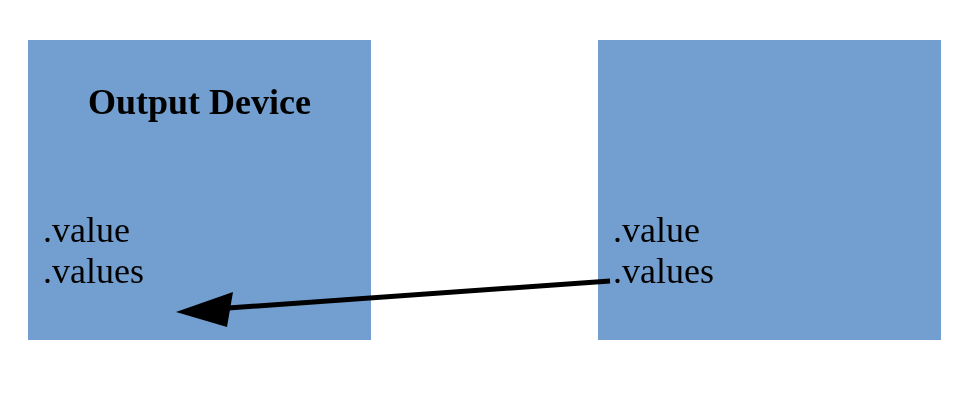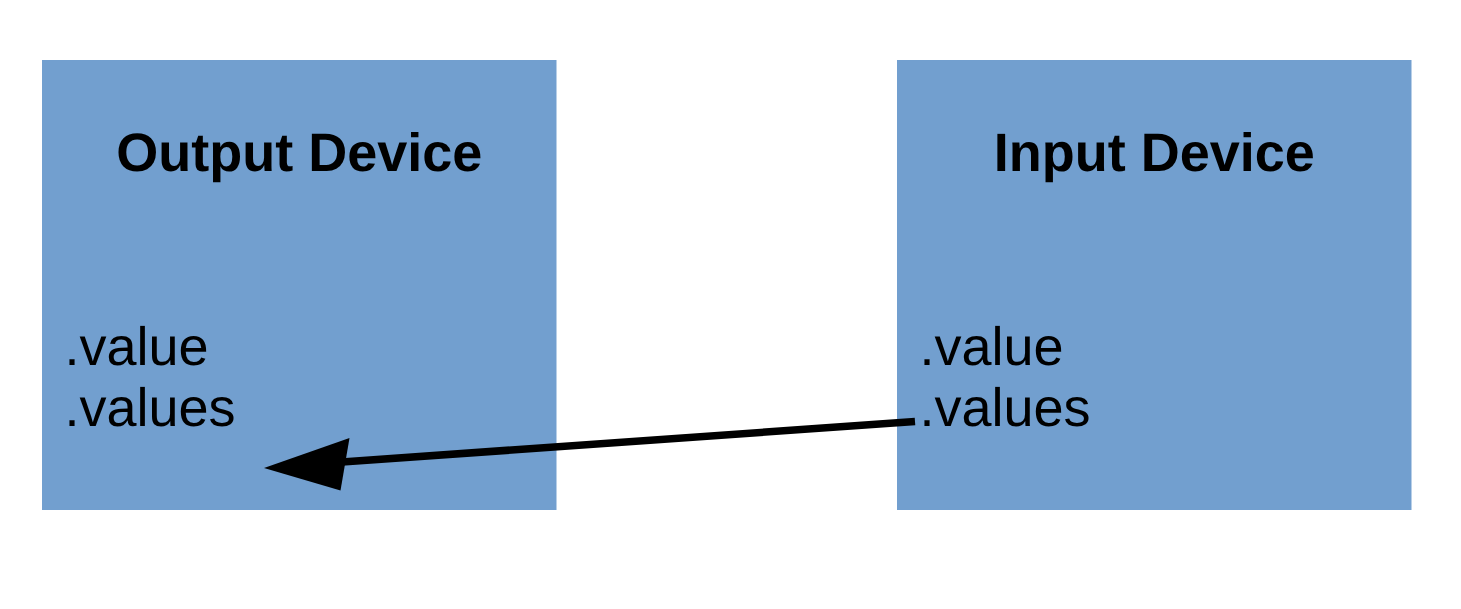--- a/index.html
+++ b/index.html
@@ -5,21 +5,21 @@
   html, body {
     margin: 0;
     padding: 0;
     background: #ffffff;
   }
   .canvas {
     position: relative;
     width: 974px;
     height: 340px;
     background: var(--background, #ffffff);
-    font-family: Liberation Sans, sans-serif;
+    font-family: Liberation Serif, serif;
     color: var(--text, #000000);
     overflow: hidden;
   }
   .device-box {
     position: absolute;
     top: 40px;
     width: 343px;
     height: 308px;
     background: var(--box-fill, #729fcf);
     box-sizing: border-box;
@@ -61,21 +61,20 @@
 
   <div class="device-box left">
     <div class="device-title">Output Device</div>
     <div class="props">
         <div class="prop">.value</div>
         <div class="prop">.values</div>
       </div>
   </div>
 
   <div class="device-box right">
-    <div class="device-title">Input Device</div>
     <div class="props">
         <div class="prop">.value</div>
         <div class="prop">.values</div>
       </div>
   </div>
 
   <svg class="arrow-layer" width="974" height="406" viewBox="0 0 974 406" xmlns="http://www.w3.org/2000/svg">
     <line x1="610" y1="281" x2="228" y2="308" stroke-width="5" stroke="#000000"></line>
     <polygon points="176,312 233,292 227,327" fill="#000000"></polygon>
   </svg>

